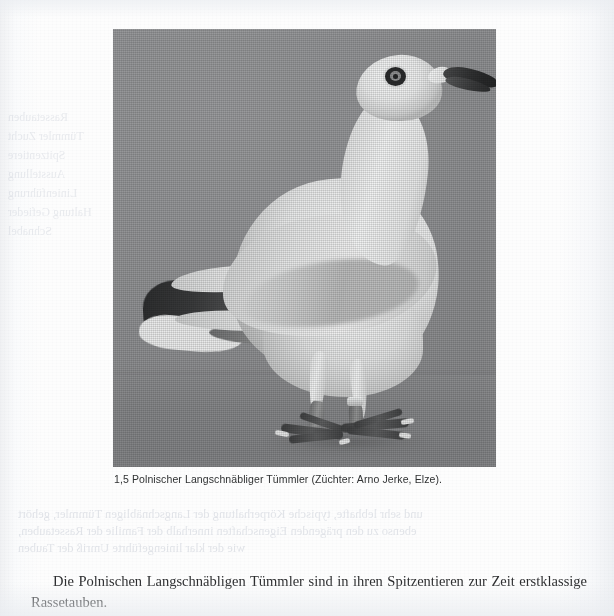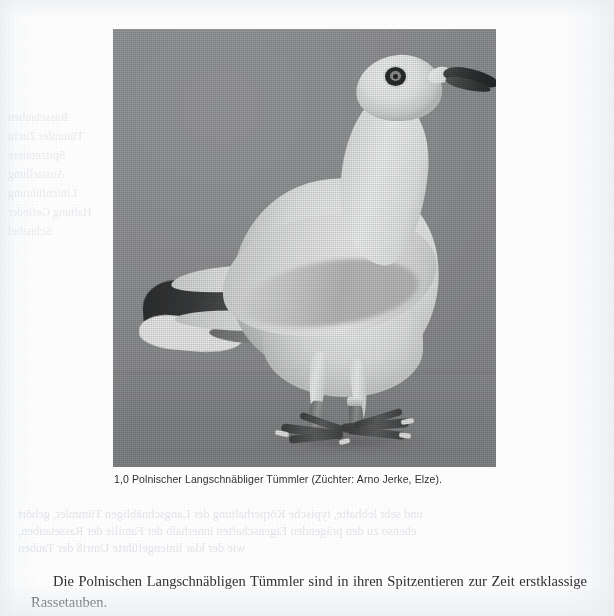--- a/index.html
+++ b/index.html
@@ -386,18 +386,18 @@
         <div class="b-shape claw claw-2"></div>
         <div class="b-shape claw claw-3"></div>
         <div class="b-shape claw claw-4"></div>
       </div>
 
       <div class="halftone"></div>
       <div class="photo-soft"></div>
     </div>
   </figure>
 
-  <figcaption id="caption">1,0 Polnischer Langschnäbliger Tümmler (Züchter: Arno Jerke, Elze).</figcaption>
+  <figcaption id="caption">1,5 Polnischer Langschnäbliger Tümmler (Züchter: Arno Jerke, Elze).</figcaption>
 
   <p id="body-text">Die Polnischen Langschnäbligen Tümmler sind in ihren Spitzentieren zur Zeit erstklassige Rassetauben.</p>
 
   <div class="paper-bottom-shade"></div>
 </div>
 
 </body></html>

